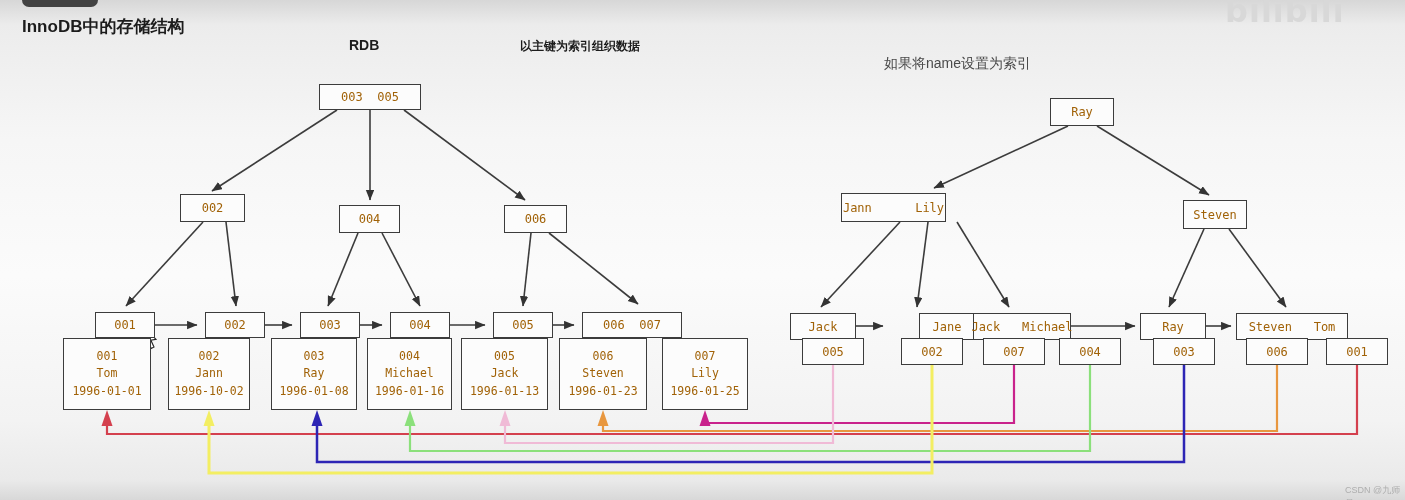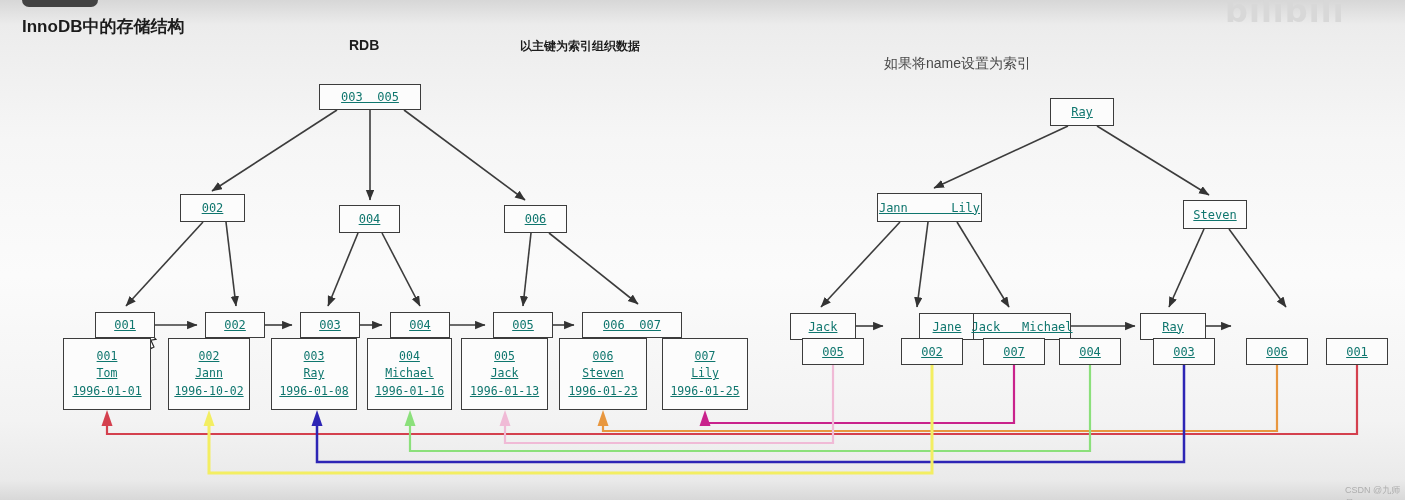--- a/index.html
+++ b/index.html
@@ -3,24 +3,24 @@
 <meta charset="utf-8">
 <style>
   html,body{margin:0;padding:0;}
   body{font-family:"Liberation Sans",sans-serif;}
   #stage{
     position:relative;width:1405px;height:500px;overflow:hidden;
     background:linear-gradient(180deg,#d7d7d7 0%,#ececec 5%,#f6f6f6 28%,#fbfbfb 55%,#f3f3f3 84%,#eaeaea 96%,#d8d8d8 100%);
   }
   .box{
     position:absolute;box-sizing:border-box;background:#fcfcfc;
-    border:1.6px solid #3c3c3c;color:#0f766e;
+    border:1.6px solid #3c3c3c;color:#a16207;
     display:flex;align-items:center;justify-content:center;
     font-family:"DejaVu Sans Mono","Liberation Mono",monospace;
-    font-size:12px;white-space:pre;z-index:3;text-decoration:underline;
+    font-size:12px;white-space:pre;z-index:3;
   }
   .databox{flex-direction:column;line-height:1.5;font-size:11.5px;text-align:center;}
   .hdr{position:absolute;color:#1c1c1c;font-weight:bold;font-size:17px;z-index:4;}
   .note{position:absolute;color:#4a4a4a;font-size:14px;z-index:4;}
   .wm-top{
     position:absolute;top:-8px;right:0px;width:180px;height:34px;overflow:hidden;
     color:#d8d8d8;font-weight:bold;font-size:32px;letter-spacing:1px;
     font-family:"DejaVu Sans",sans-serif;z-index:1;user-select:none;
   }
   .wm-bottom{position:absolute;left:1345px;top:484px;font-size:9px;color:#aeaeae;z-index:4;}
@@ -126,27 +126,28 @@
     <span>005</span><span>Jack</span><span>1996-01-13</span>
   </div>
   <div class="box databox" style="left:559px;top:338px;width:88px;height:72px;">
     <span>006</span><span>Steven</span><span>1996-01-23</span>
   </div>
   <div class="box databox" style="left:662px;top:338px;width:86px;height:72px;">
     <span>007</span><span>Lily</span><span>1996-01-25</span>
   </div>
 
   <div class="box" style="left:1050px;top:98px;width:64px;height:28px;">Ray</div>
-  <div class="box" style="left:877px;top:193px;width:105px;height:29px;">Jann      Lily</div>
+  <div class="box" style="left:841px;top:193px;width:105px;height:29px;">Jann      Lily</div>
   <div class="box" style="left:1183px;top:200px;width:64px;height:29px;">Steven</div>
 
   <div class="box" style="left:790px;top:313px;width:66px;height:27px;">Jack</div>
   <div class="box" style="left:919px;top:313px;width:56px;height:27px;">Jane</div>
   <div class="box" style="left:973px;top:313px;width:98px;height:27px;">Jack   Michael</div>
   <div class="box" style="left:1140px;top:313px;width:66px;height:27px;">Ray</div>
+  <div class="box" style="left:1236px;top:313px;width:112px;height:27px;">Steven   Tom</div>
 
   <div class="box" style="left:802px;top:338px;width:62px;height:27px;">005</div>
   <div class="box" style="left:901px;top:338px;width:62px;height:27px;">002</div>
   <div class="box" style="left:983px;top:338px;width:62px;height:27px;">007</div>
   <div class="box" style="left:1059px;top:338px;width:62px;height:27px;">004</div>
   <div class="box" style="left:1153px;top:338px;width:62px;height:27px;">003</div>
   <div class="box" style="left:1246px;top:338px;width:62px;height:27px;">006</div>
   <div class="box" style="left:1326px;top:338px;width:62px;height:27px;">001</div>
 
   <div class="wm-bottom">CSDN @九师兄</div>

